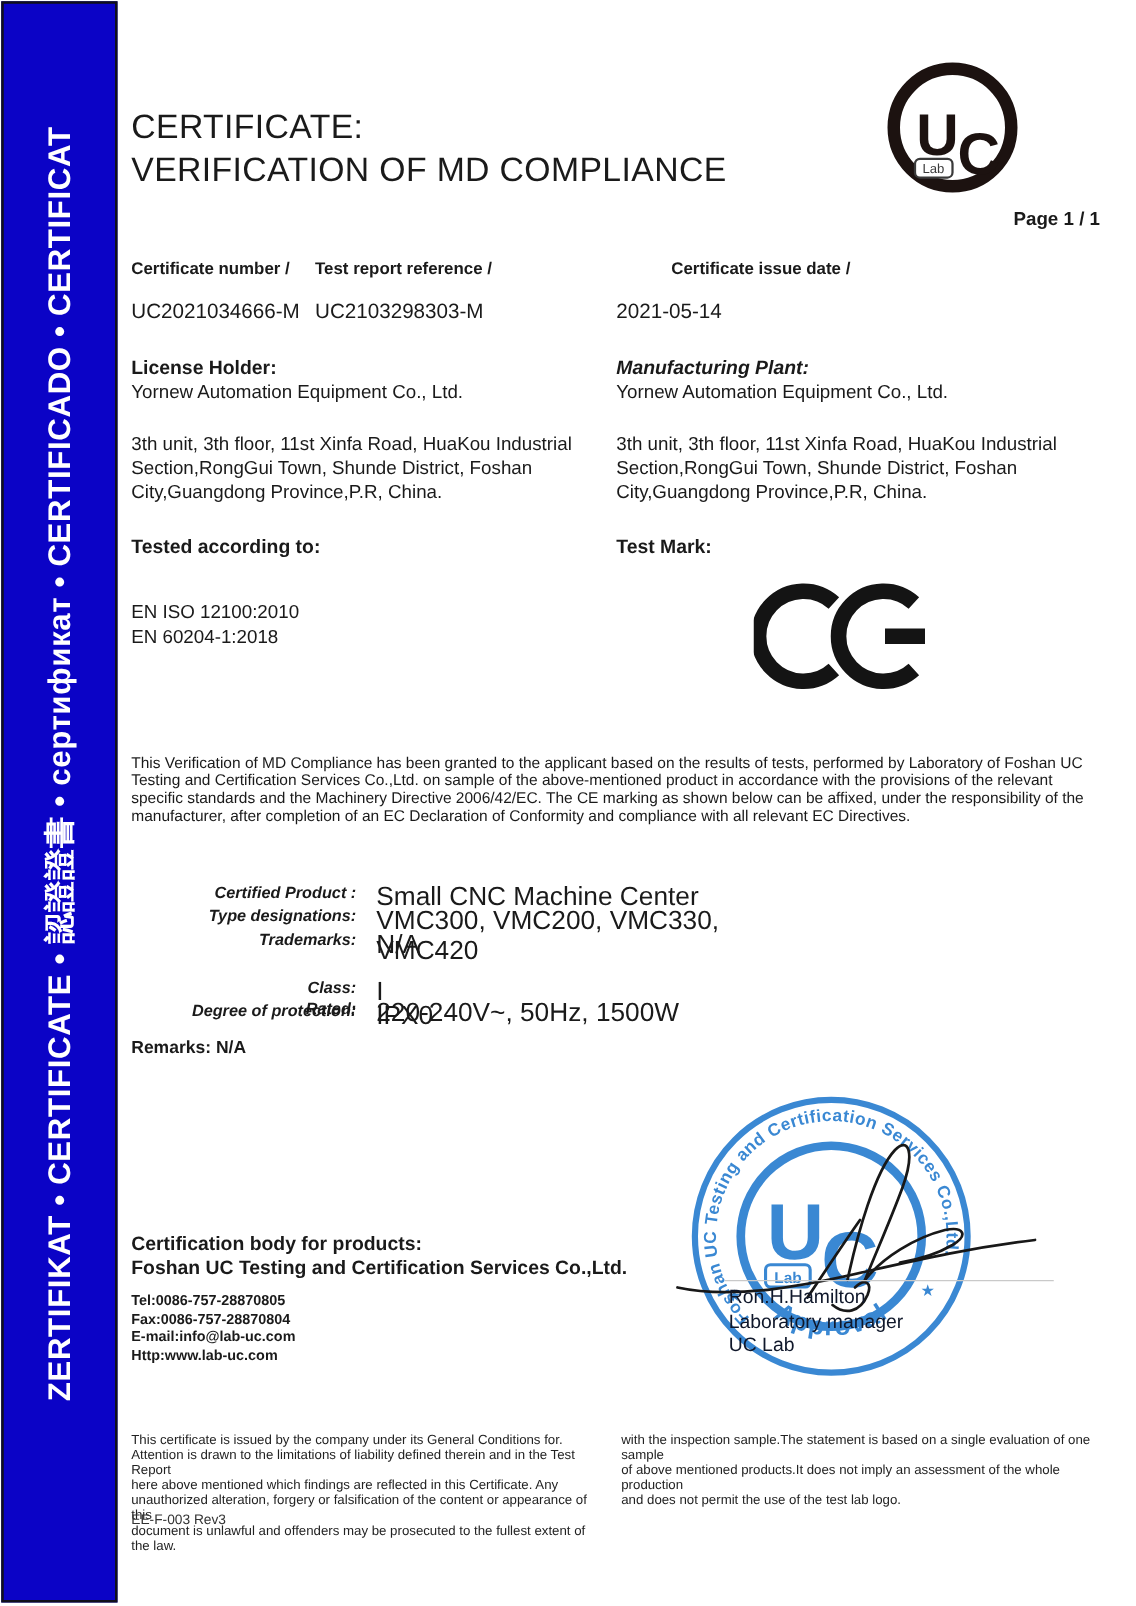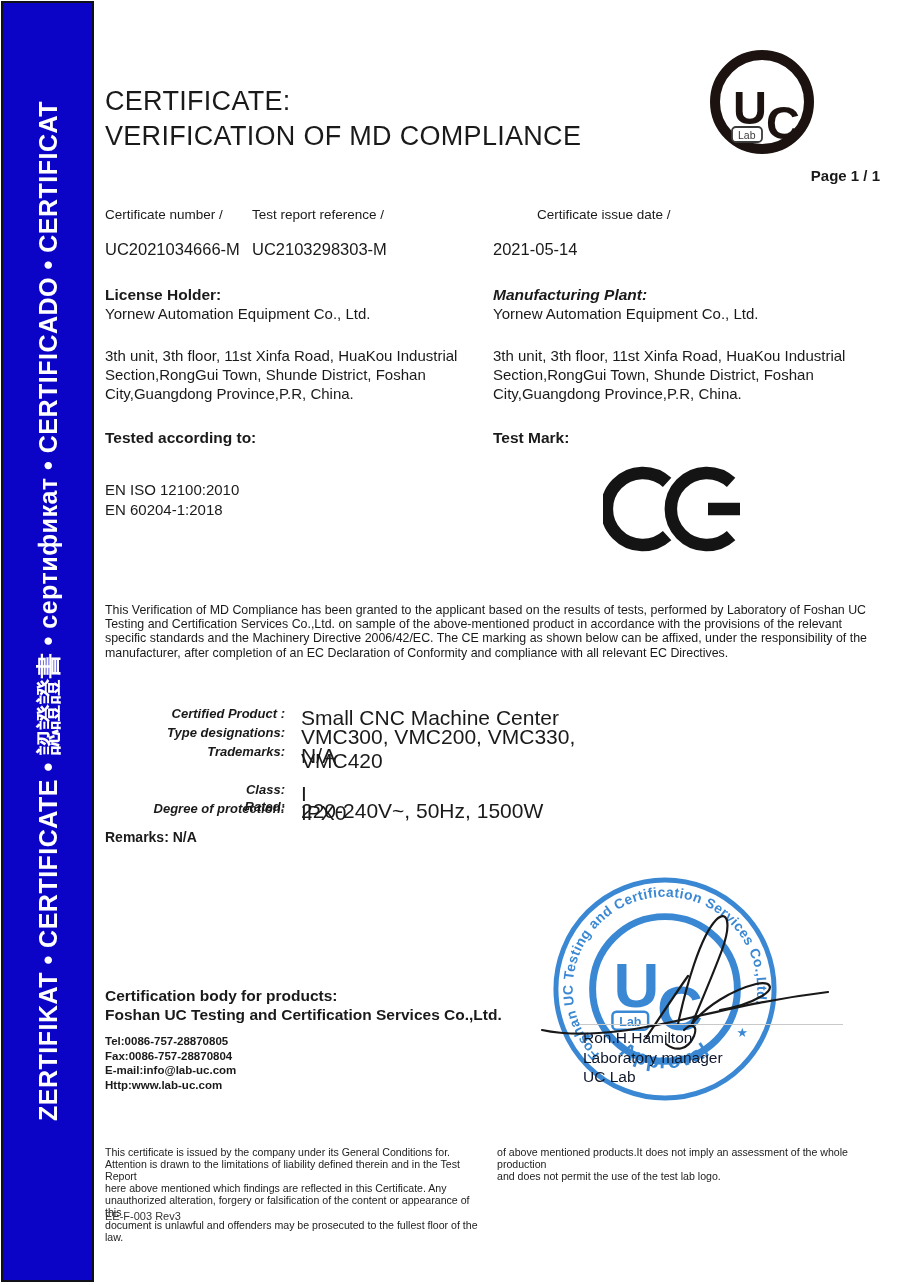--- a/index.html
+++ b/index.html
@@ -24,21 +24,21 @@
     white-space:nowrap;
     color:#ffffff; font-weight:bold; font-size:25px; line-height:30px;
     letter-spacing:0.5px;
   }
 
   
   .title { left:105px; top:84px; font-size:27px; font-weight:normal; line-height:35px; letter-spacing:0.3px; }
   .page-num { left:730px; top:167px; width:150px; text-align:right; font-size:15px; font-weight:bold; }
 
   
-  .lbl  { font-size:13.5px; font-weight:normal; }
+  .lbl  { font-size:13.5px; font-weight:bold; }
   .val  { font-size:16.5px; }
   .sec-h { font-size:15.5px; font-weight:bold; }
   .body-t { font-size:15px; line-height:19px; }
 
   .statement { left:105px; top:603px; width:776px; font-size:12.4px; line-height:14.2px; }
 
   .prod-row { position:absolute; left:105px; width:520px; height:20px; }
   .prod-lbl { position:absolute; left:0; top:0; width:180px; text-align:right;
               font-weight:bold; font-style:italic; font-size:13px; }
   .prod-val { position:absolute; left:196px; top:0; font-size:21px; }
@@ -191,20 +191,21 @@
   <div>Ron.H.Hamilton</div>
   <div>Laboratory manager</div>
   <div>UC Lab</div>
 </div>
 
 <div class="abs foot" style="left:105px; top:1146px; width:375px;">
   <div>This certificate is issued by the company under its General Conditions for.</div>
   <div>Attention is drawn to the limitations of liability defined therein and in the Test Report</div>
   <div>here above mentioned which findings are reflected in this Certificate. Any</div>
   <div>unauthorized alteration, forgery or falsification of the content or appearance of this</div>
-  <div>document is unlawful and offenders may be prosecuted to the fullest floor of the law.</div>
+  <div>document is unlawful and offenders may be prosecuted to the fullest extent of the law.</div>
 </div>
 <div class="abs foot" style="left:497px; top:1146px; width:390px;">
+  <div>with the inspection sample.The statement is based on a single evaluation of one sample</div>
   <div>of above mentioned products.It does not imply an assessment of the whole production</div>
   <div>and does not permit the use of the test lab logo.</div>
 </div>
 
 <div class="abs" style="left:105px; top:1210px; font-size:11px; color:#333;">EE-F-003 Rev3</div>
 
 </body></html>

